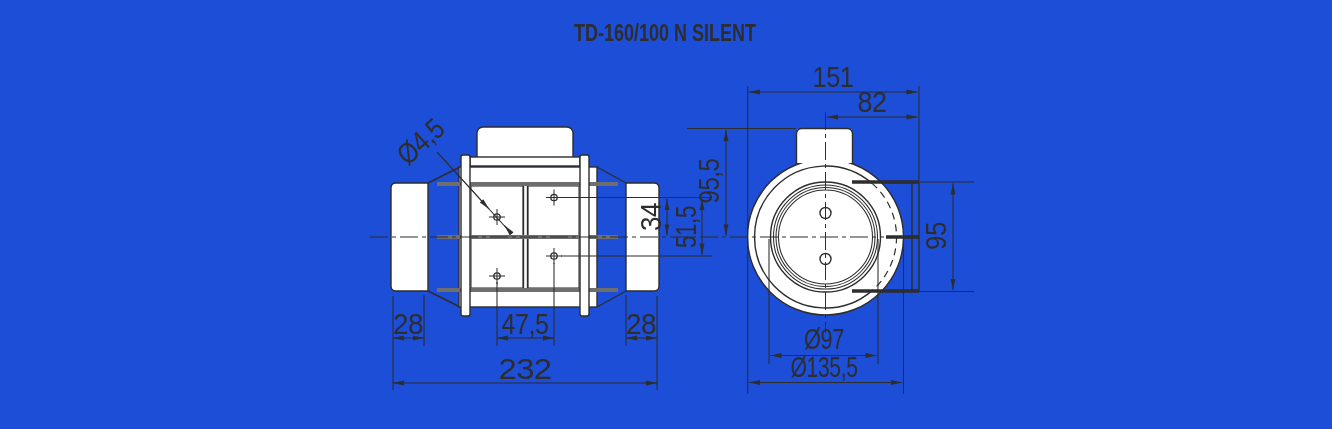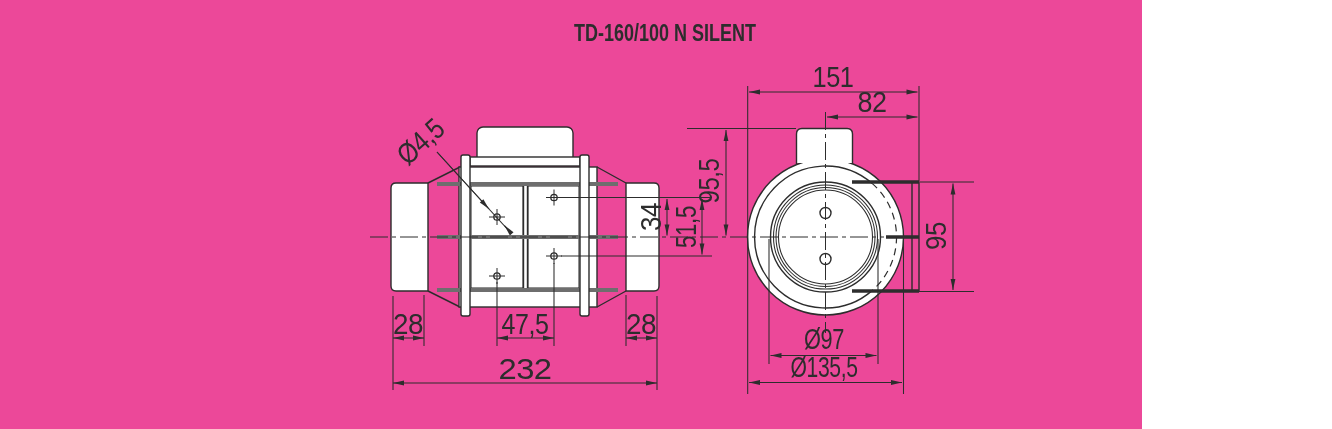--- a/index.html
+++ b/index.html
@@ -1,16 +1,16 @@
 <!DOCTYPE html>
 <html><head>
 <meta charset="utf-8">
 <style>
   html,body{margin:0;padding:0;background:#ffffff;}
-  .stage{position:relative;width:1142px;height:429px;background:#ec4899;overflow:hidden;
+  .stage{position:relative;width:1332px;height:429px;background:#1d4ed8;overflow:hidden;
          font-family:"Liberation Sans", sans-serif;}
   svg{position:absolute;left:0;top:0;}
   text{fill:#2d2d2d;font-family:"Liberation Sans", sans-serif;}
   .dim-text{font-size:29px;letter-spacing:-0.5px;}
   .title-text{font-size:23px;font-weight:bold;}
   .ln{stroke:#2d2d2d;stroke-width:1.4;fill:none;}
   .fillw{fill:#ffffff;}
   .thin{stroke:#2d2d2d;stroke-width:1.05;fill:none;}
   .rail{stroke:#6e6e6e;stroke-width:4.2;fill:none;}
   .thick{stroke:#2d2d2d;stroke-width:3.4;fill:none;}

